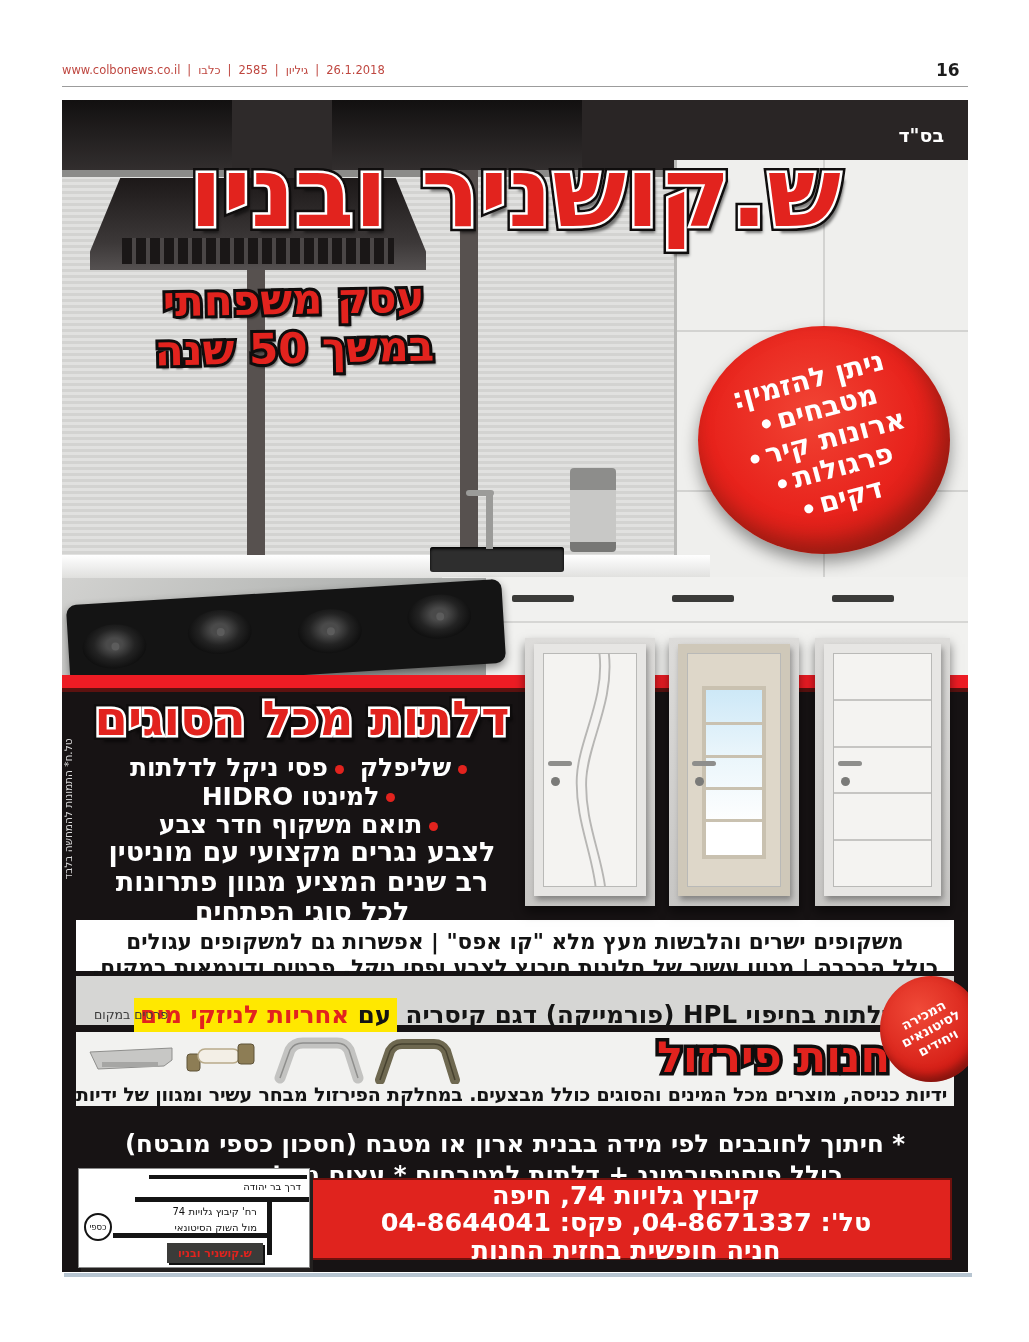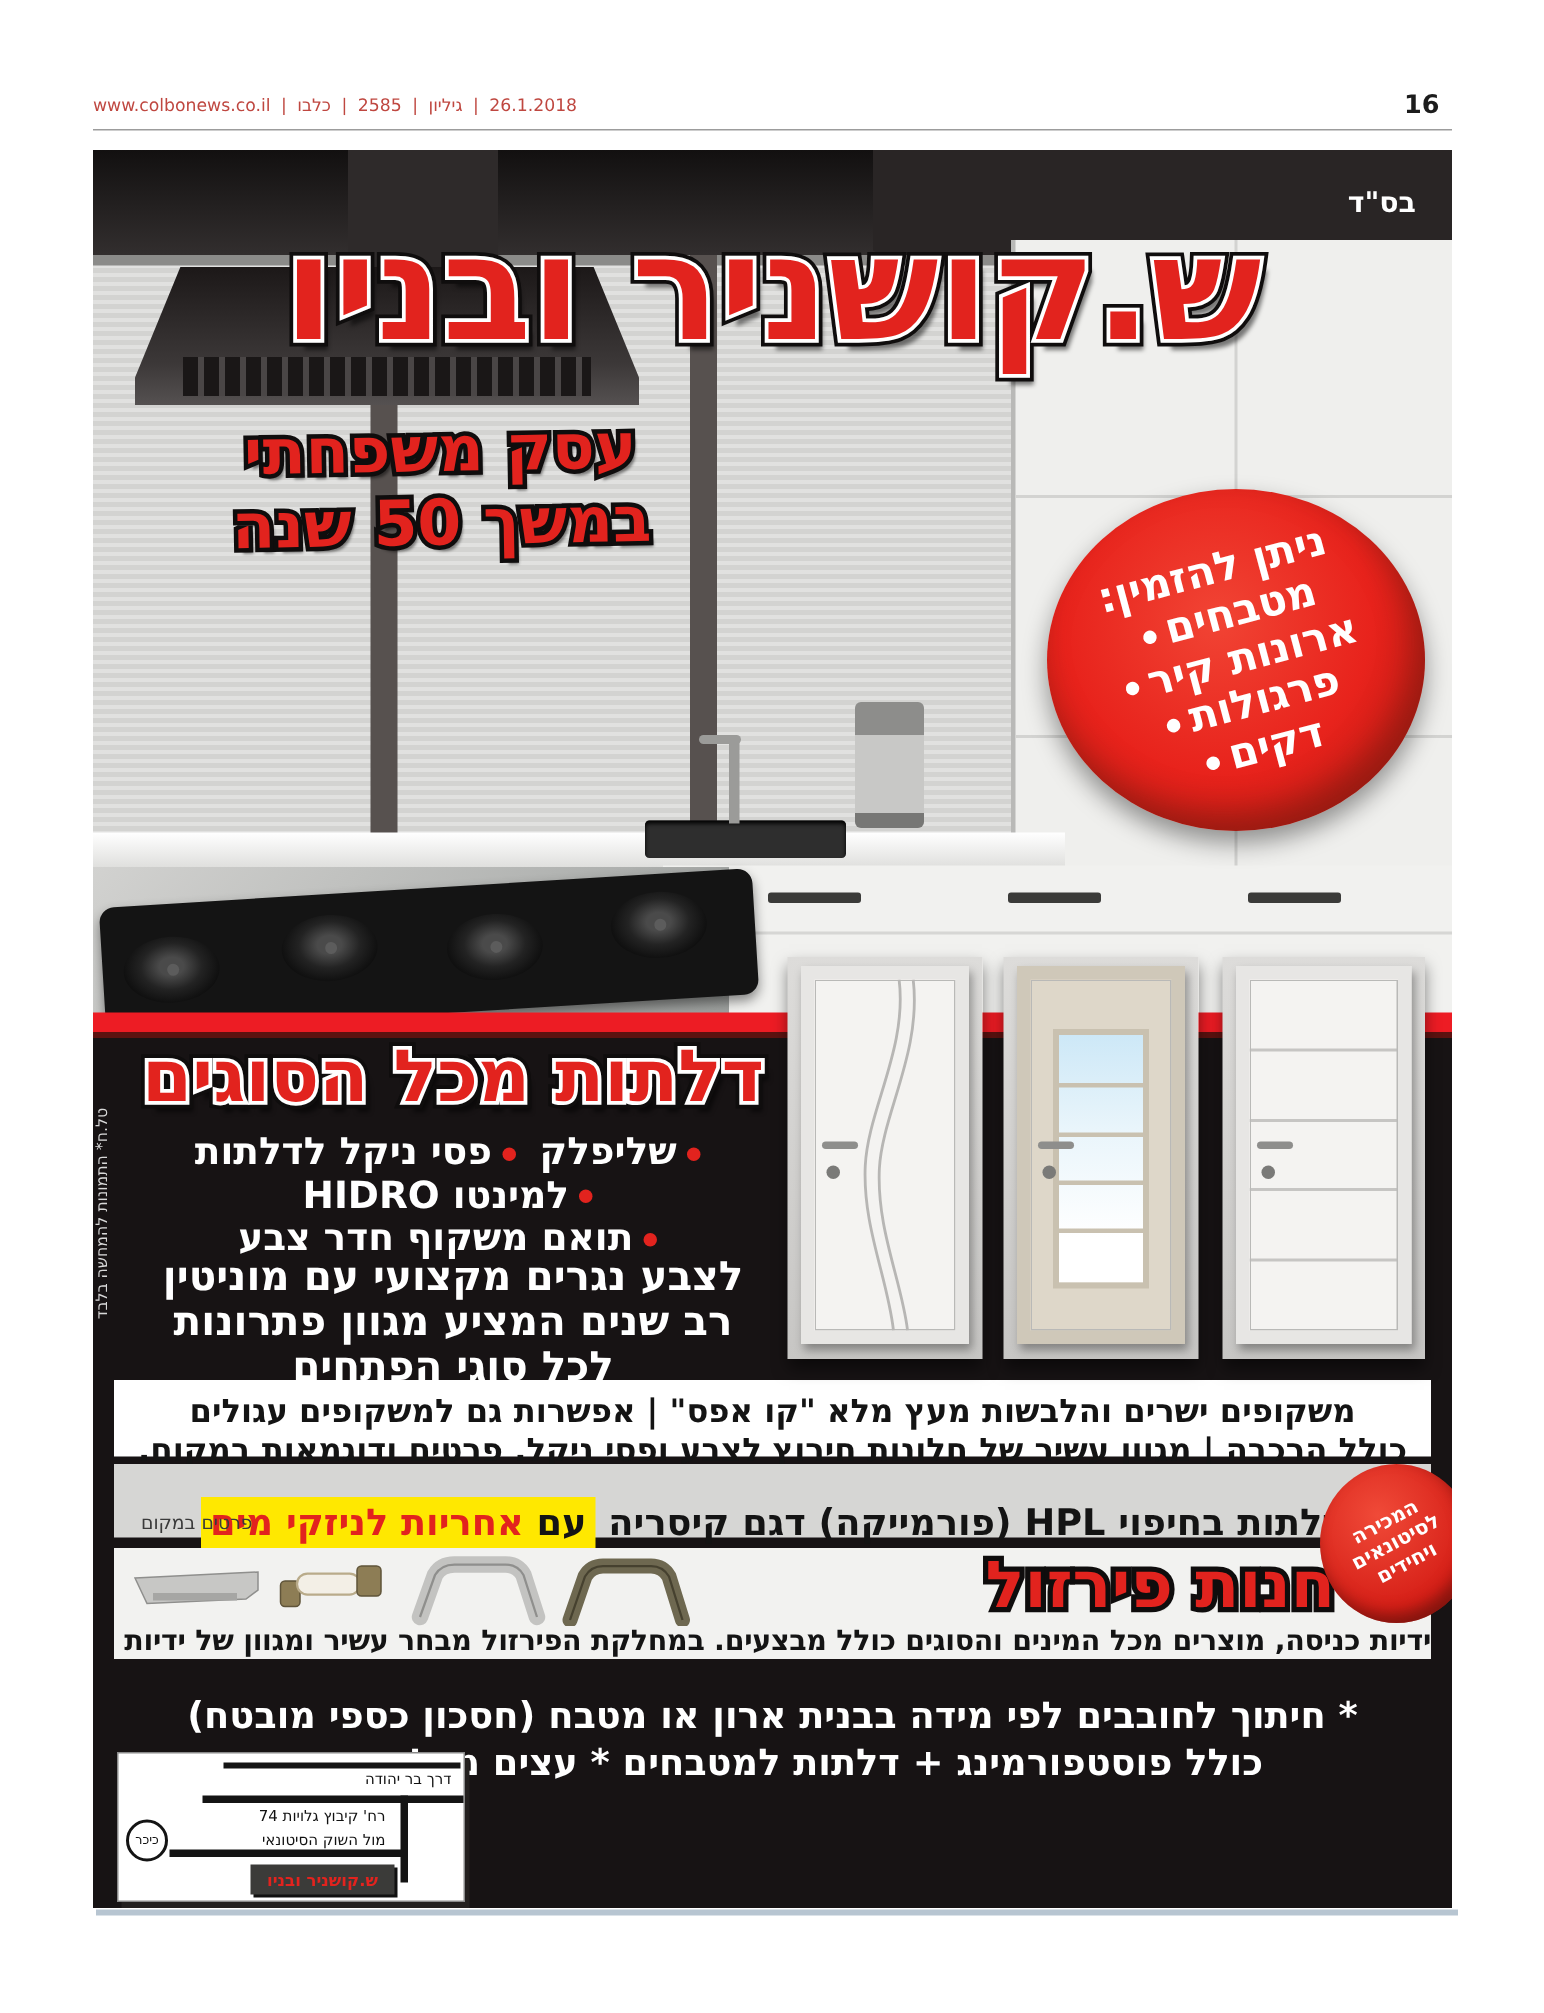--- a/index.html
+++ b/index.html
@@ -112,21 +112,21 @@
   .hpl-note{position:absolute;left:18px;bottom:3px;font-size:12.5px;color:#3a3a3a;direction:rtl;}
   .ws-clip{position:absolute;left:818px;top:868px;width:88px;height:122px;overflow:hidden;z-index:7;}
   .ws-badge{position:absolute;left:0;top:8px;width:102px;height:106px;border-radius:50%;
     background:radial-gradient(circle at 38% 32%,#f04a38,#d61f17 66%,#a4170f 95%);
     box-shadow:inset -4px -6px 10px rgba(90,15,10,.6);}
   .ws-inner{position:absolute;inset:0;display:flex;flex-direction:column;justify-content:center;align-items:center;
     transform:rotate(-28deg);color:#fff;font-weight:bold;font-size:13.5px;line-height:1.15;direction:rtl;}
   .hw{position:absolute;left:14px;top:932px;width:878px;height:74px;background:#f2f2f0;}
   .hw-title{position:absolute;right:64px;top:0px;font-size:43px;font-weight:bold;}
   .hw-handles{position:absolute;left:8px;top:4px;width:402px;height:48px;}
-  .hw-text{position:absolute;left:0;right:0;bottom:1px;text-align:right;direction:rtl;font-weight:bold;
+  .hw-text{position:absolute;left:0;right:0;bottom:1px;text-align:left;direction:rtl;font-weight:bold;
     font-size:19px;color:#141414;letter-spacing:-0.2px;}
   .cut{position:absolute;left:0;top:1006px;width:100%;color:#fff;text-align:center;direction:rtl;
     font-weight:bold;font-size:24.5px;line-height:1.28;padding-top:22px;}
   
   .contact-box{position:absolute;left:238px;top:1078px;width:652px;height:82px;background:#e0231e;
     border:2px solid #6e110d;color:#fff;font-weight:bold;font-size:25.5px;line-height:1.07;
     text-align:center;direction:rtl;padding-top:2px;z-index:3;}
   .map{position:absolute;left:16px;top:1068px;width:232px;height:100px;background:#fff;z-index:5;
     border:1px solid #8a8a8a;box-shadow:3px 4px 0 #23201f;font-size:10px;color:#111;}
   .m-line{position:absolute;background:#141414;}
@@ -320,28 +320,33 @@
       </span>
     </div>
     <div class="hw-text" data-name="hardware-text">ידיות כניסה, מוצרים מכל המינים והסוגים כולל מבצעים. במחלקת הפירזול מבחר עשיר ומגוון של ידיות</div>
   </div>
 
   <div class="cut" data-name="cutting-band">
     <div data-name="cutting-line1">* חיתוך לחובבים לפי מידה בבנית ארון או מטבח (חסכון כספי מובטח)</div>
     <div data-name="cutting-line2">כולל פוסטפורמינג + דלתות למטבחים * עצים מכל הסוגים</div>
   </div>
 
+  <div class="contact-box" data-name="contact-box">
+    <div data-name="contact-address">קיבוץ גלויות 74, חיפה</div>
+    <div data-name="contact-phone">טל': 04-8671337, פקס: 04-8644041</div>
+    <div data-name="contact-parking">חניה חופשית בחזית החנות</div>
+  </div>
 
   <div class="map" data-name="location-map">
     <div class="m-line" style="left:70px;top:6px;width:158px;height:4px;" data-name="map-road-line"></div>
     <div class="m-label" style="right:8px;top:12px;" data-name="map-road-label">דרך בר יהודה</div>
     <div class="m-line" style="left:56px;top:28px;width:174px;height:5px;" data-name="map-road-line"></div>
     <div class="m-line" style="left:188px;top:28px;width:5px;height:58px;" data-name="map-street-line"></div>
     <div class="m-label" style="right:52px;top:37px;" data-name="map-street-label">רח' קיבוץ גלויות 74</div>
     <div class="m-label" style="right:52px;top:53px;" data-name="map-landmark-label">מול השוק הסיטונאי</div>
     <div class="m-line" style="left:34px;top:64px;width:156px;height:5px;" data-name="map-road-line"></div>
-    <div class="m-circle" data-name="map-roundabout">כיכר</div>
+    <div class="m-circle" data-name="map-roundabout">כספי</div>
     <div class="m-store" data-name="map-store-marker">ש.קושניר ובניו</div>
   </div>
 
 </div>
 
 <div class="ad-shadow" data-name="ad-bottom-shadow"></div>
 
 </body></html>

